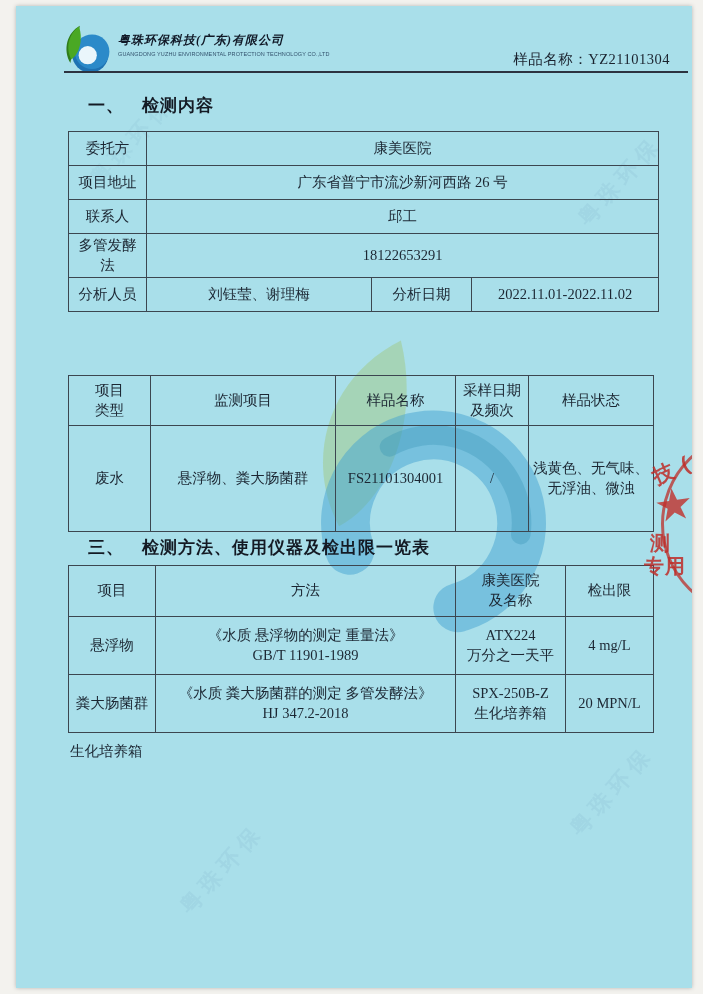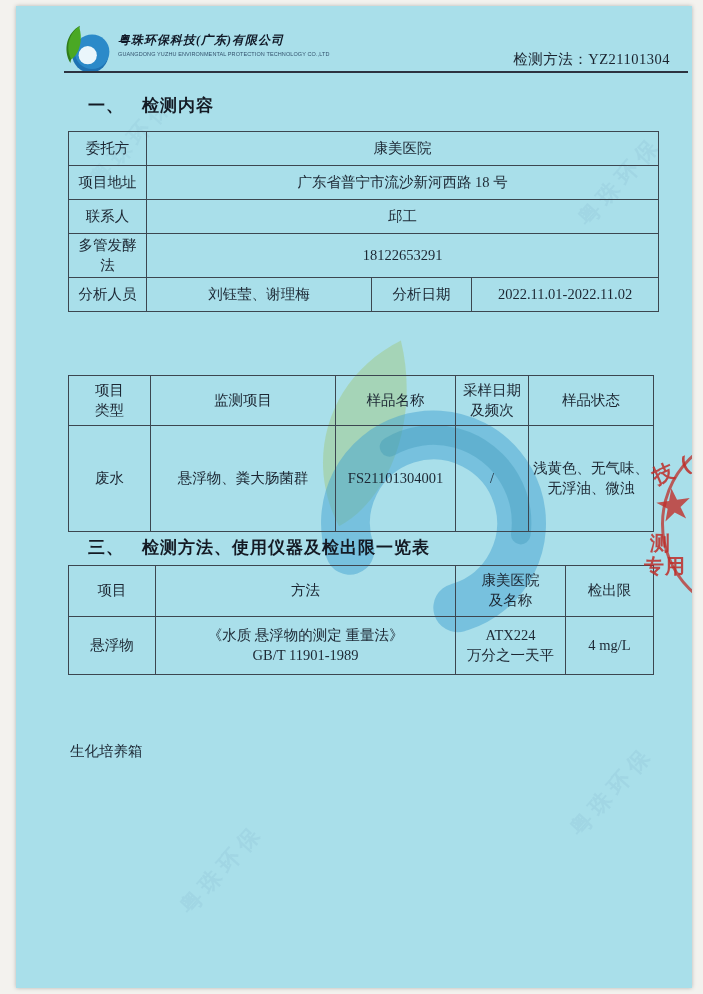--- a/index.html
+++ b/index.html
@@ -117,39 +117,39 @@
     <circle cx="35" cy="35" r="21" fill="#1e72b2"></circle>
     <circle cx="37" cy="32" r="20" fill="#2b8ac9"></circle>
     <circle cx="32" cy="36" r="10.5" fill="#eaf6fb"></circle>
     <path d="M23,2 C8,10 3,30 12,45 C14,33 18,18 23,2 Z" fill="#2f7c1a"></path>
     <path d="M22,3 C10,11 6,28 13,41 C22,35 27,19 22,3 Z" fill="#4aa824"></path>
   </svg>
   <div class="hdr-names">
     <div class="company-cn">粤珠环保科技(广东)有限公司</div>
     <div class="company-en">GUANGDONG YUZHU ENVIRONMENTAL PROTECTION TECHNOLOGY CO.,LTD</div>
   </div>
-  <div class="report-no">检测方法：YZ21101304</div>
+  <div class="report-no">样品名称：YZ21101304</div>
   <div class="hdr-rule"></div>
 
   <div class="sec-title" id="sec1">一、　检测内容</div>
   <table id="t1">
     <colgroup>
         <col style="width:78px">
         <col style="width:225px">
         <col style="width:100px">
         <col style="width:187px">
       </colgroup>
     <tbody>
         <tr>
       <td>委托方</td>
       <td colspan="3">康美医院</td>
     </tr>
     <tr>
       <td>项目地址</td>
-      <td colspan="3">广东省普宁市流沙新河西路 18 号</td>
+      <td colspan="3">广东省普宁市流沙新河西路 26 号</td>
     </tr>
     <tr>
       <td>联系人</td>
       <td colspan="3">邱工</td>
     </tr>
     <tr>
       <td>多管发酵法</td>
       <td colspan="3">18122653291</td>
     </tr>
     <tr>
@@ -206,20 +206,28 @@
       <th>检出限</th>
     </tr>
     <tr class="drow">
       <td>悬浮物</td>
       <td class="preline">《水质 悬浮物的测定 重量法》
 GB/T 11901-1989</td>
       <td class="preline">ATX224
 万分之一天平</td>
       <td>4 mg/L</td>
     </tr>
+    <tr class="drow">
+      <td>粪大肠菌群</td>
+      <td class="preline">《水质 粪大肠菌群的测定 多管发酵法》
+HJ 347.2-2018</td>
+      <td class="preline">SPX-250B-Z
+生化培养箱</td>
+      <td>20 MPN/L</td>
+    </tr>
   </tbody>
     </table>
 
   <div class="blank-note">生化培养箱</div>
 
   <div class="stamp">
     <div class="stamp-circle"></div>
     <div class="stamp-frag sf1">技 (</div>
     <div class="stamp-star">★</div>
     <div class="stamp-frag sf2">测</div>

